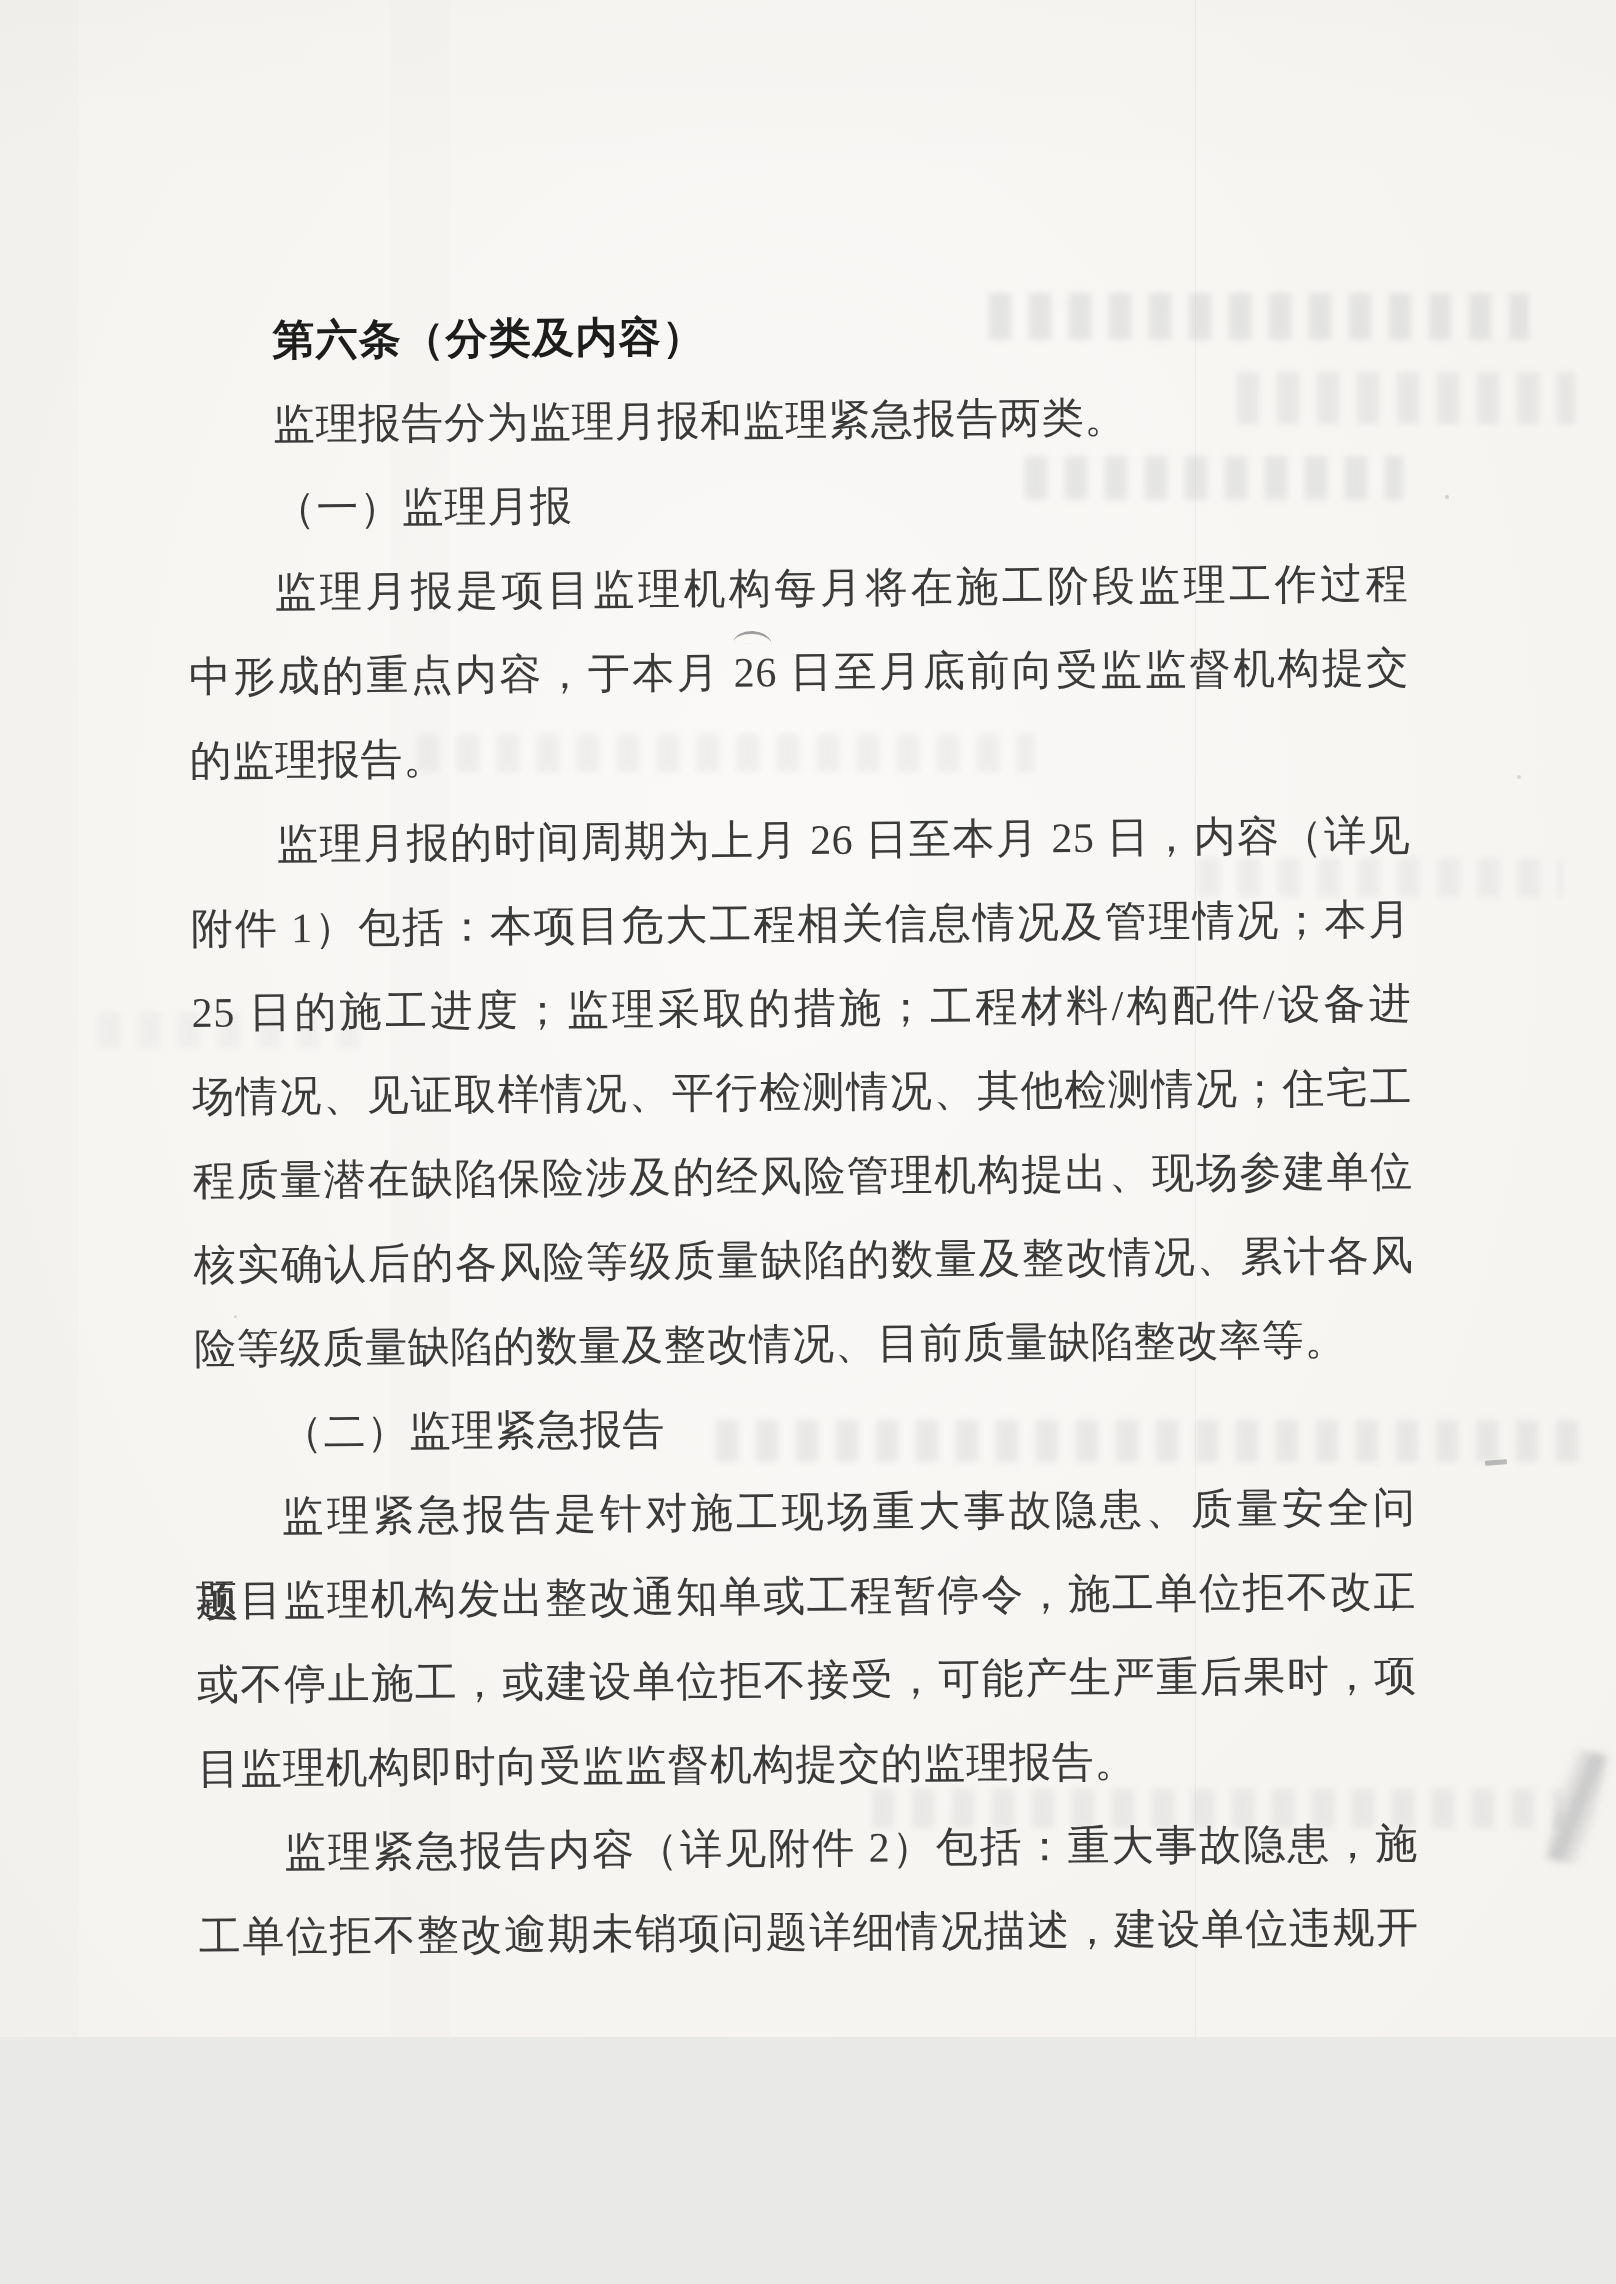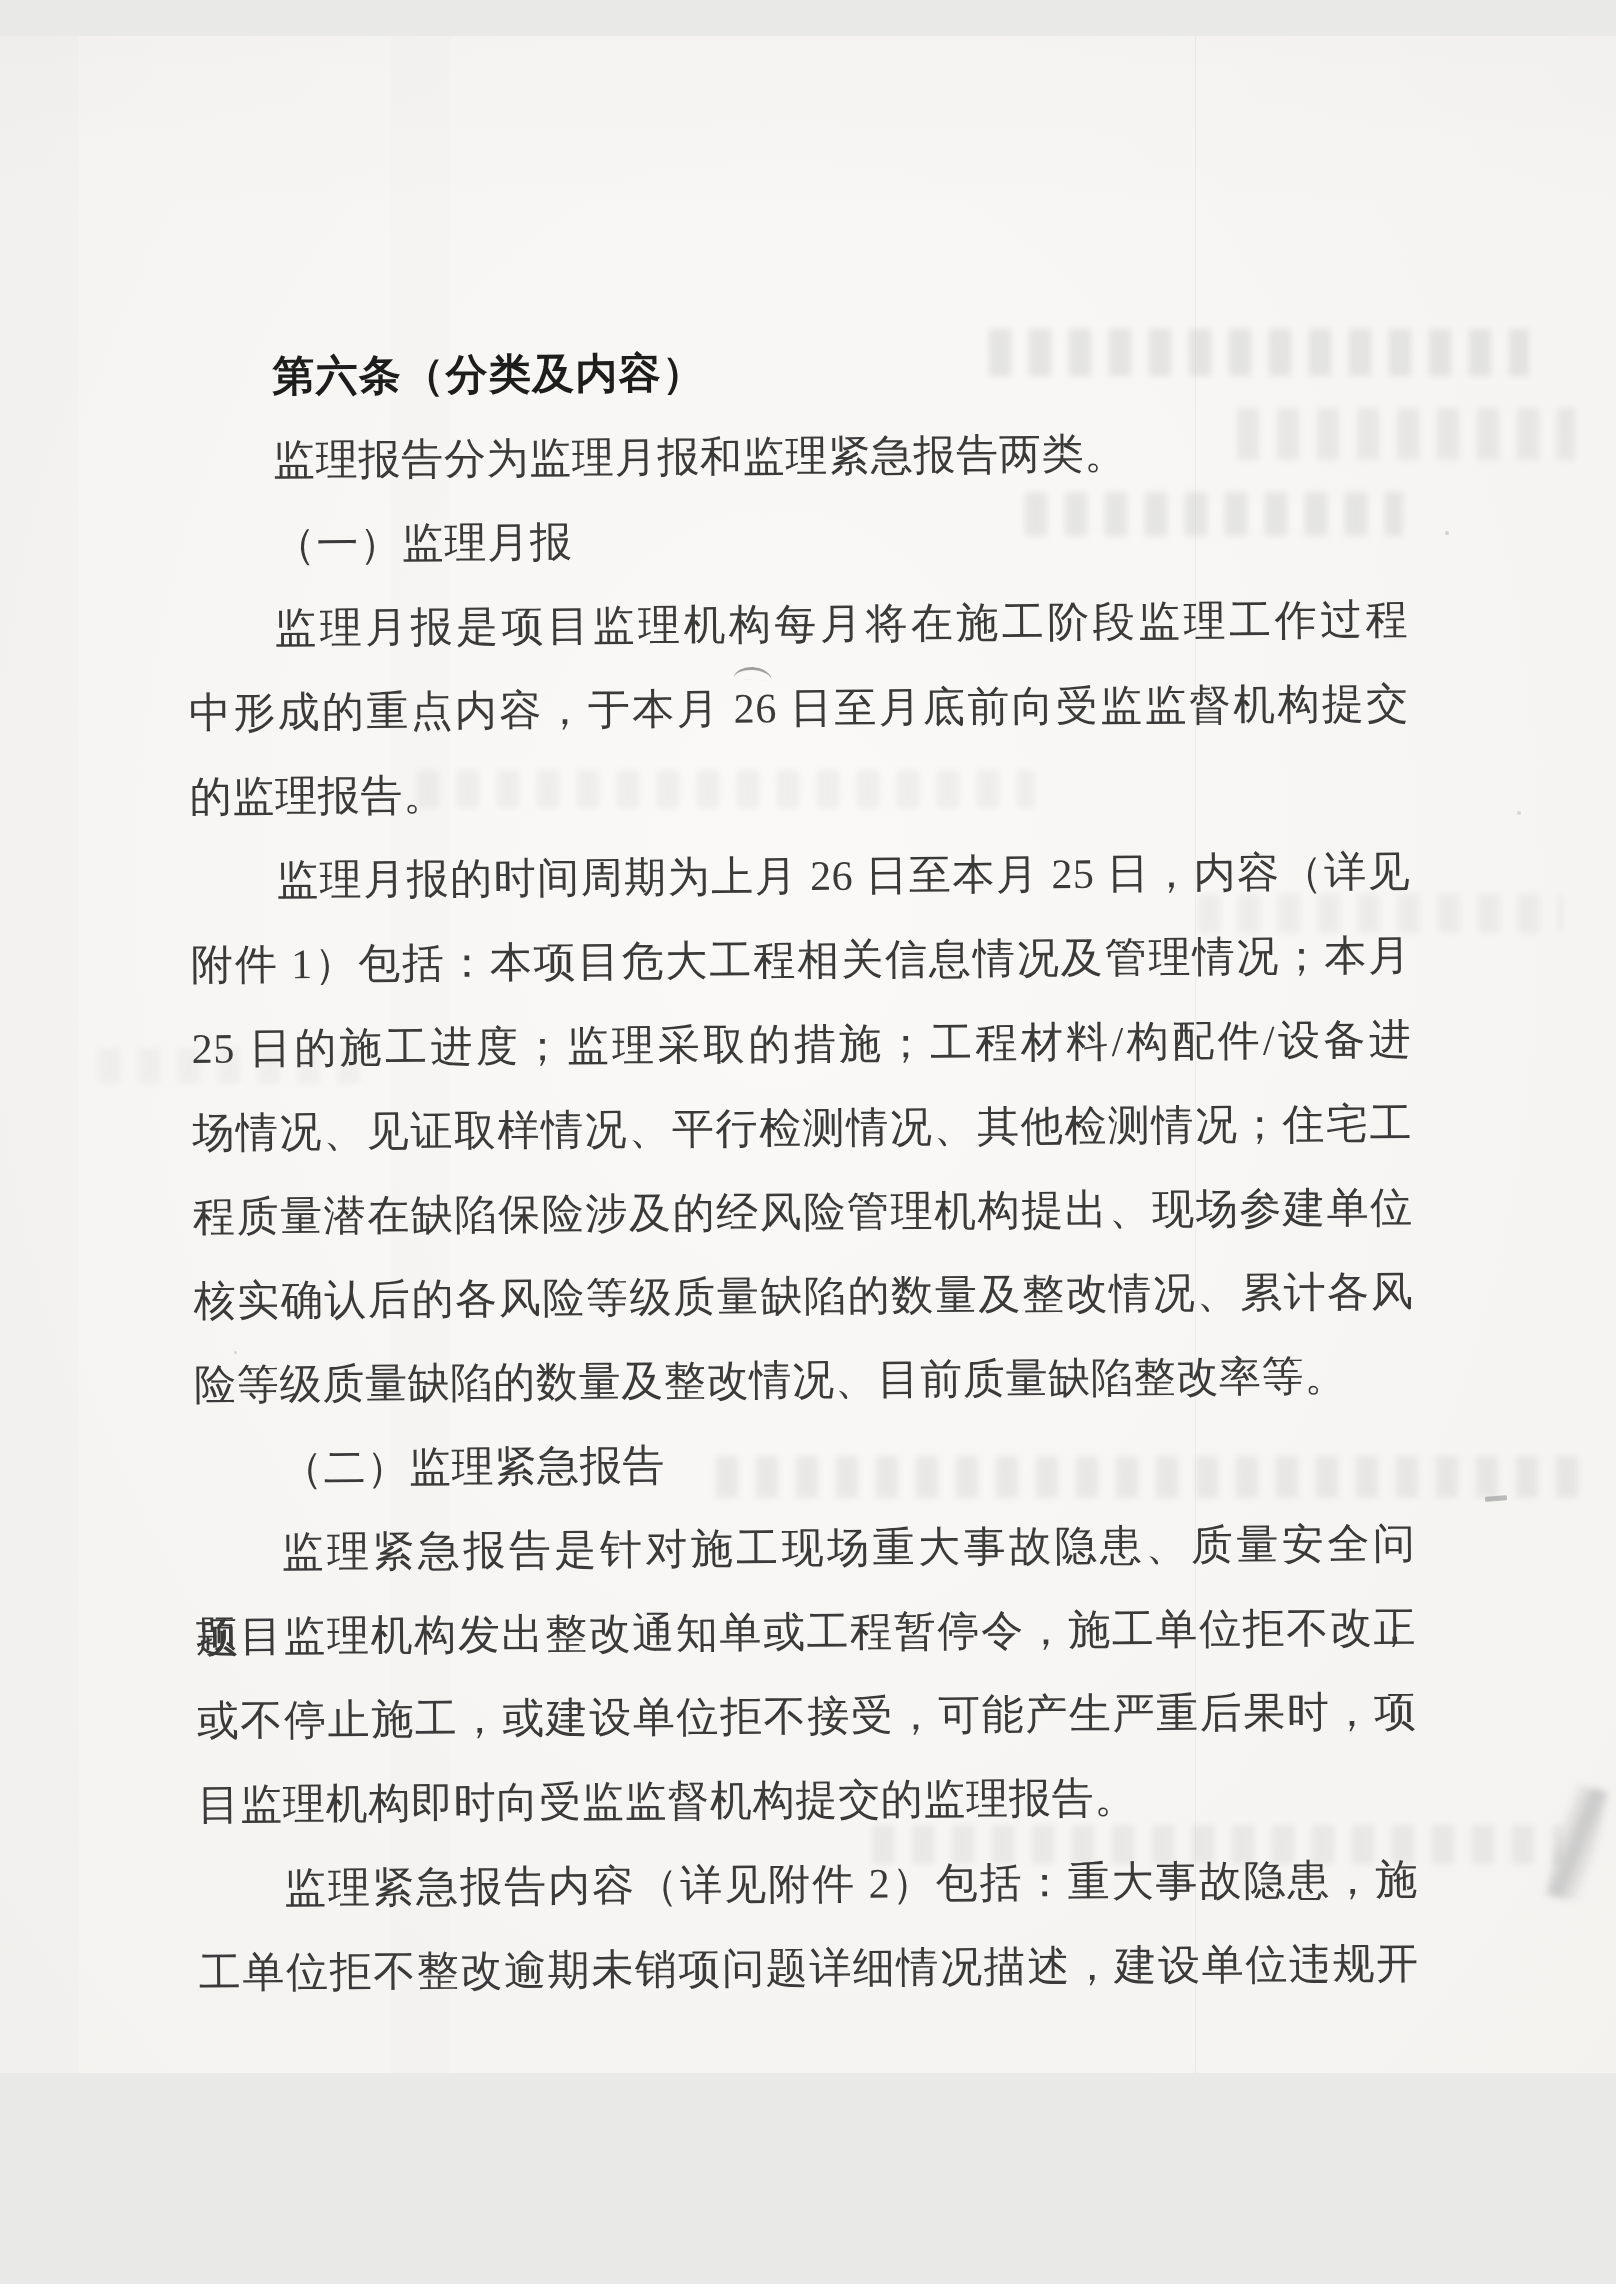--- a/index.html
+++ b/index.html
@@ -7,21 +7,20 @@
     padding: 0;
     background: #e9e9e7;
   }
   .page {
     position: relative;
     width: 1617px;
     height: 2037px;
     background: #f7f6f3;
     overflow: hidden;
     font-family: "Liberation Serif", serif;
-    margin-top: 36px;
   }
   
   .paper-texture {
     position: absolute;
     inset: 0;
     background:
       linear-gradient(90deg, rgba(0,0,0,0.012) 0 78px, rgba(0,0,0,0) 78px),
       radial-gradient(ellipse 1172px 1692px at 48% 42%, rgba(255,255,255,0.35), rgba(0,0,0,0.015)),
       linear-gradient(180deg, rgba(0,0,0,0.010), rgba(0,0,0,0) 195px);
     pointer-events: none;

